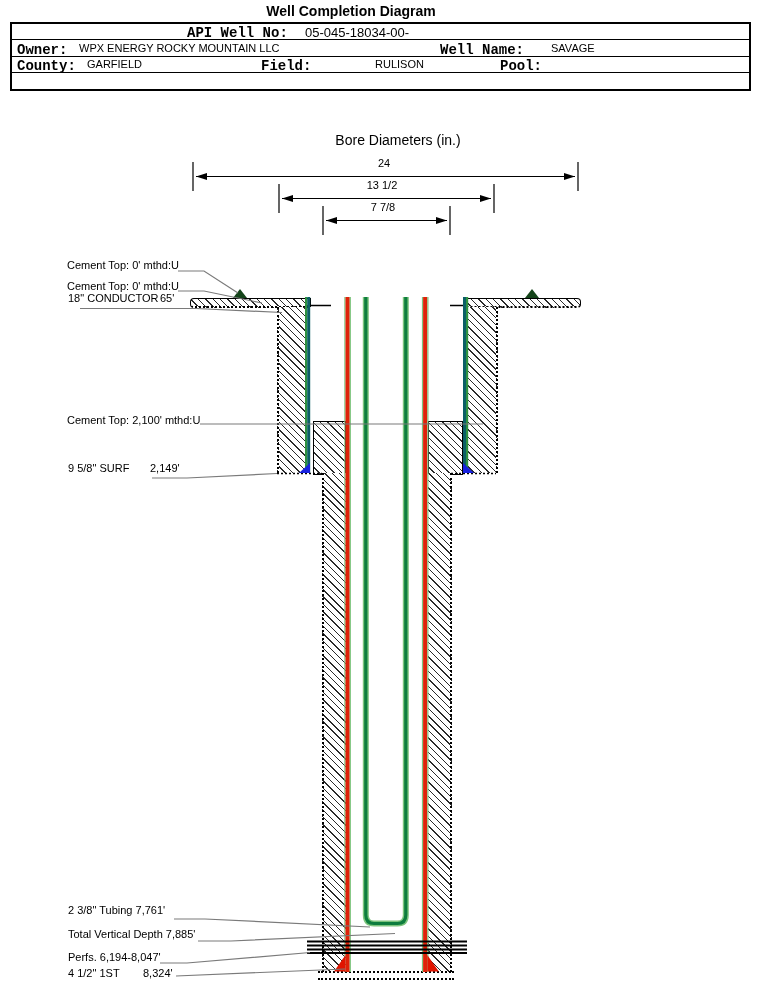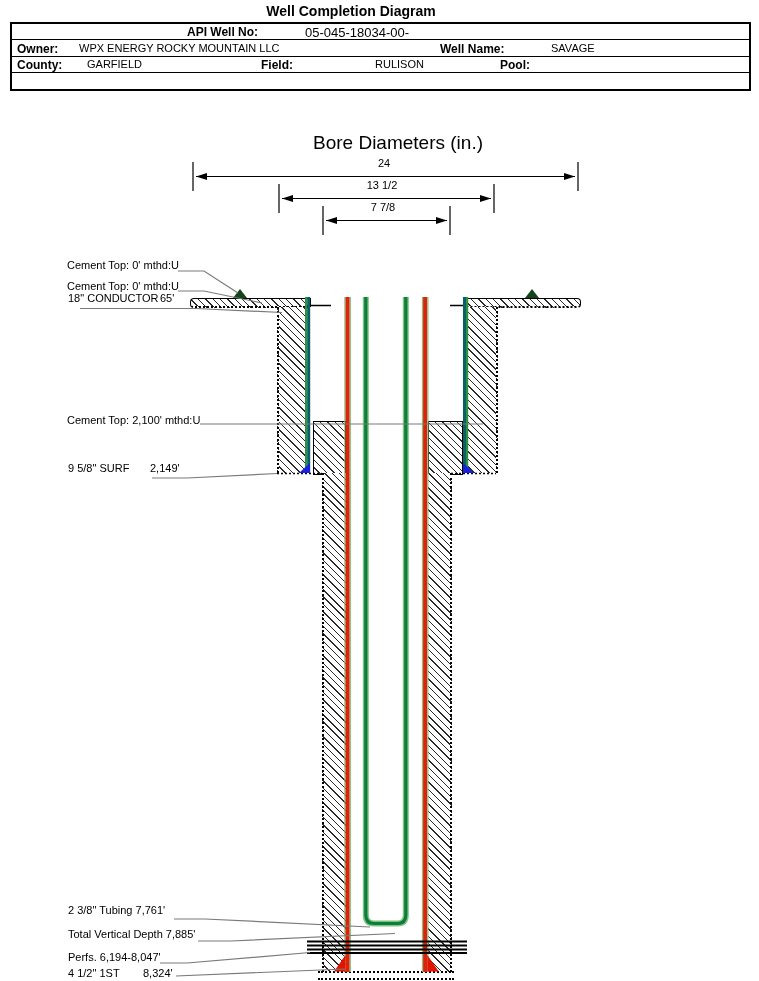--- a/index.html
+++ b/index.html
@@ -7,24 +7,24 @@
     position:relative;width:759px;height:981px;background:#fff;
     font-family:"Liberation Sans","DejaVu Sans",sans-serif;color:#000;overflow:hidden;
   }
   .abs{position:absolute;}
   
   .page-title{top:3px;left:351px;transform:translateX(-50%);font-size:14px;font-weight:bold;white-space:nowrap;z-index:5;}
   .htable{left:10px;top:22px;width:737px;height:65px;border:2px solid #000;z-index:5;}
   .hrow{position:absolute;left:0;width:100%;height:15px;}
   .hrow.b{border-bottom:1.5px solid #000;}
   .hrow span{position:absolute;top:1px;white-space:nowrap;font-size:11px;}
-  .hrow .lbl{font-weight:bold;font-size:12px;}
+  .hrow .lbl{font-weight:bold;font-size:14px;font-family:Liberation Mono, monospace;}
   .note{top:99px;left:377px;transform:translateX(-50%);font-size:10.5px;white-space:nowrap;z-index:5;}
   
-  .bore-title{top:132px;left:398px;transform:translateX(-50%);font-size:19px;white-space:nowrap;z-index:5;}
+  .bore-title{top:132px;left:398px;transform:translateX(-50%);font-size:14px;white-space:nowrap;z-index:5;}
   .dimlbl{font-size:11px;transform:translateX(-50%);white-space:nowrap;z-index:5;}
   
   .hatch{
     background-color:#fff;
     background-image:repeating-linear-gradient(45deg,#fff 0px,#fff 4.2px,#2a2a2a 4.2px,#2a2a2a 5.2px);
     z-index:1;
   }
   .flange{border:1px solid #000;border-bottom:2px dotted #000;}
   .lab{font-size:11px;white-space:nowrap;z-index:5;}
   svg.overlay{position:absolute;left:0;top:0;z-index:2;}

